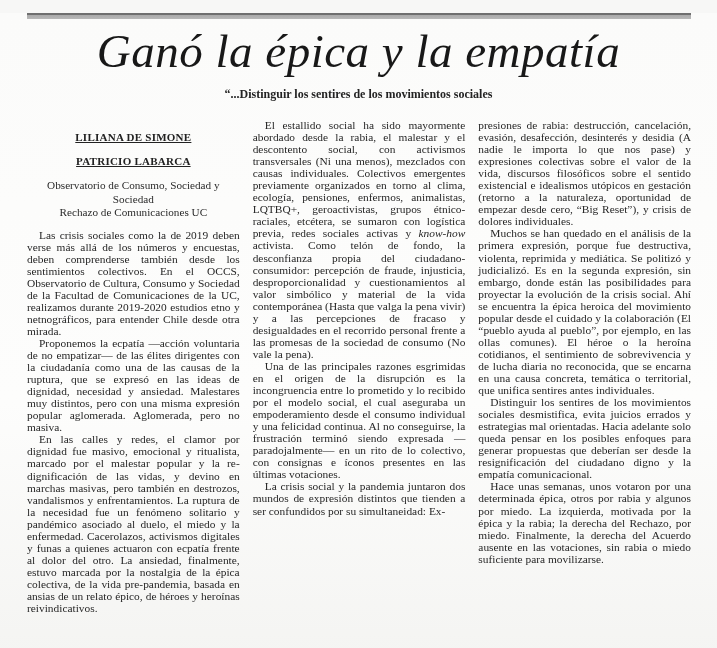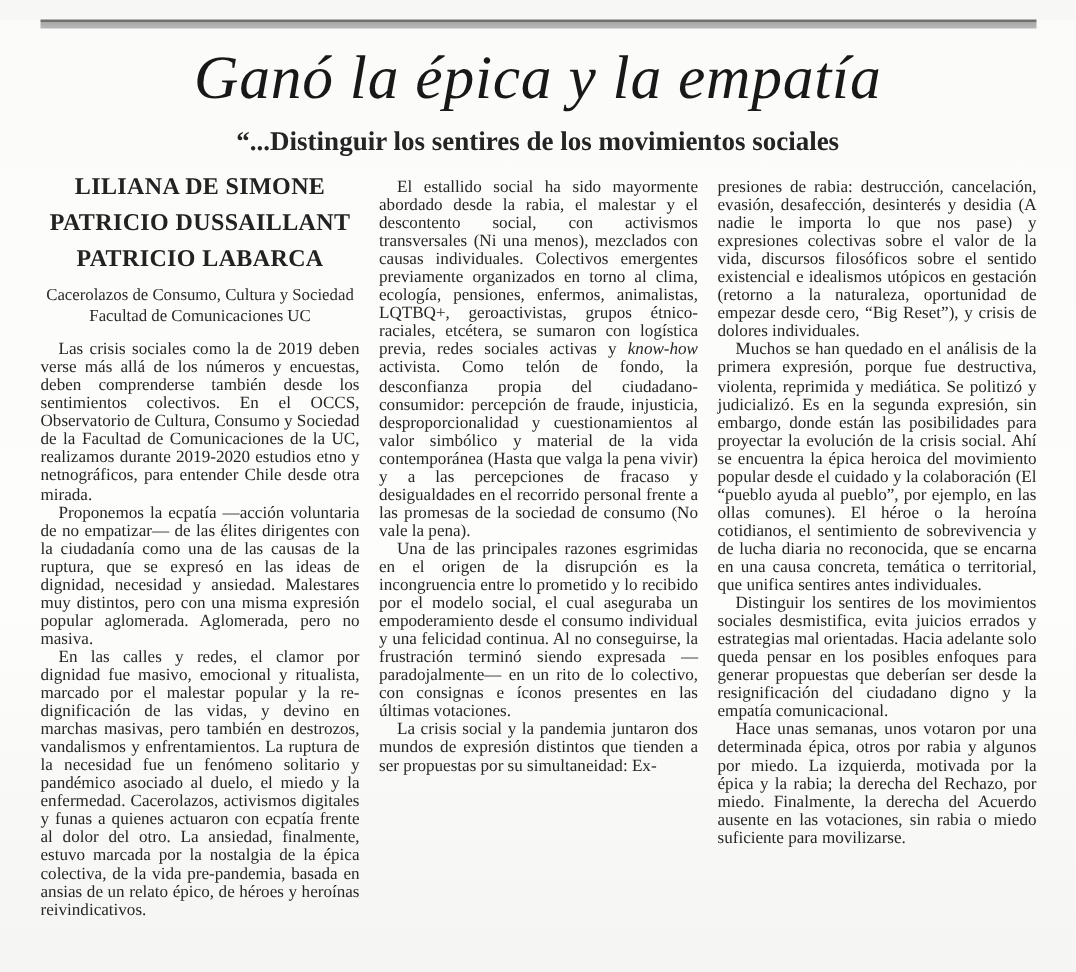--- a/index.html
+++ b/index.html
@@ -17,30 +17,30 @@
     box-sizing: border-box;
   }
   .top-rule {
     margin: 13px 26px 0 27px;
     height: 6px;
     background: linear-gradient(to bottom, #6f6f6f 0%, #6f6f6f 30%, #a9a9a9 30%, #b8b8b8 100%);
   }
   .headline {
     text-align: center;
     font-style: italic;
-    font-size: 41px;
+    font-size: 47px;
     line-height: 46px;
     margin-top: 9px;
     color: #181818;
     letter-spacing: 0.5px;
   }
   .deck {
     text-align: center;
     font-weight: bold;
-    font-size: 18px;
+    font-size: 12px;
     line-height: 23px;
     margin-top: 9px;
     color: #242424;
   }
   .columns {
     display: flex;
     gap: 13px;
     padding: 0 26px 0 27px;
     margin-top: 13px;
   }
@@ -49,24 +49,25 @@
     font-size: 11.4px;
     line-height: 12.05px;
     text-align: justify;
     color: #262626;
   }
   .col p { margin: 0; text-indent: 12px; }
   .col p.no-indent { text-indent: 0; }
   .byline { text-align: center; margin-bottom: 9px; }
   .author {
     display: block;
-    font-size: 16px;
+    font-size: 11px;
     font-weight: bold;
     letter-spacing: 0.25px;
-    margin: 0 0 12px 0;
+    text-decoration: underline;
+    margin: 12px 0 12px 0;
     color: #222;
   }
   .affil {
     display: block;
     font-size: 11.2px;
     line-height: 13.5px;
     color: #2a2a2a;
   }
 </style>
 </head>
@@ -80,34 +81,33 @@
 
   <div class="deck">
     <div>“...Distinguir los sentires de los movimientos sociales</div>
   </div>
 
   <div class="columns">
 
     <div class="col">
       <div class="byline">
         <span class="author">LILIANA DE SIMONE</span>
-        <span class="author">PATRICIO DUSSAILLANT</span>
         <span class="author">PATRICIO LABARCA</span>
-        <span class="affil">Cacerolazos de Consumo, Cultura y Sociedad</span>
-        <span class="affil">Facultad de Comunicaciones UC</span>
+        <span class="affil">Observatorio de Consumo, Sociedad y Sociedad</span>
+        <span class="affil">Rechazo de Comunicaciones UC</span>
       </div>
       <p>Las crisis sociales como la de 2019 deben verse más allá de los números y encuestas, deben comprenderse también desde los sentimientos colectivos. En el OCCS, Observatorio de Cultura, Consumo y Sociedad de la Facultad de Comunicaciones de la UC, realizamos durante 2019-2020 estudios etno y netnográficos, para entender Chile desde otra mirada.</p>
       <p>Proponemos la ecpatía —acción voluntaria de no empatizar— de las élites dirigentes con la ciudadanía como una de las causas de la ruptura, que se expresó en las ideas de dignidad, necesidad y ansiedad. Malestares muy distintos, pero con una misma expresión popular aglomerada. Aglomerada, pero no masiva.</p>
       <p>En las calles y redes, el clamor por dignidad fue masivo, emocional y ritualista, marcado por el malestar popular y la re-dignificación de las vidas, y devino en marchas masivas, pero también en destrozos, vandalismos y enfrentamientos. La ruptura de la necesidad fue un fenómeno solitario y pandémico asociado al duelo, el miedo y la enfermedad. Cacerolazos, activismos digitales y funas a quienes actuaron con ecpatía frente al dolor del otro. La ansiedad, finalmente, estuvo marcada por la nostalgia de la épica colectiva, de la vida pre-pandemia, basada en ansias de un relato épico, de héroes y heroínas reivindicativos.</p>
     </div>
 
     <div class="col">
       <p>El estallido social ha sido mayormente abordado desde la rabia, el malestar y el descontento social, con activismos transversales (Ni una menos), mezclados con causas individuales. Colectivos emergentes previamente organizados en torno al clima, ecología, pensiones, enfermos, animalistas, LQTBQ+, geroactivistas, grupos étnico-raciales, etcétera, se sumaron con logística previa, redes sociales activas y <i>know-how</i> activista. Como telón de fondo, la desconfianza propia del ciudadano-consumidor: percepción de fraude, injusticia, desproporcionalidad y cuestionamientos al valor simbólico y material de la vida contemporánea (Hasta que valga la pena vivir) y a las percepciones de fracaso y desigualdades en el recorrido personal frente a las promesas de la sociedad de consumo (No vale la pena).</p>
       <p>Una de las principales razones esgrimidas en el origen de la disrupción es la incongruencia entre lo prometido y lo recibido por el modelo social, el cual aseguraba un empoderamiento desde el consumo individual y una felicidad continua. Al no conseguirse, la frustración terminó siendo expresada —paradojalmente— en un rito de lo colectivo, con consignas e íconos presentes en las últimas votaciones.</p>
-      <p>La crisis social y la pandemia juntaron dos mundos de expresión distintos que tienden a ser propuestas por su simultaneidad: Ex-</p>
+      <p>La crisis social y la pandemia juntaron dos mundos de expresión distintos que tienden a ser confundidos por su simultaneidad: Ex-</p>
     </div>
 
     <div class="col">
       <p class="no-indent">presiones de rabia: destrucción, cancelación, evasión, desafección, desinterés y desidia (A nadie le importa lo que nos pase) y expresiones colectivas sobre el valor de la vida, discursos filosóficos sobre el sentido existencial e idealismos utópicos en gestación (retorno a la naturaleza, oportunidad de empezar desde cero, “Big Reset”), y crisis de dolores individuales.</p>
       <p>Muchos se han quedado en el análisis de la primera expresión, porque fue destructiva, violenta, reprimida y mediática. Se politizó y judicializó. Es en la segunda expresión, sin embargo, donde están las posibilidades para proyectar la evolución de la crisis social. Ahí se encuentra la épica heroica del movimiento popular desde el cuidado y la colaboración (El “pueblo ayuda al pueblo”, por ejemplo, en las ollas comunes). El héroe o la heroína cotidianos, el sentimiento de sobrevivencia y de lucha diaria no reconocida, que se encarna en una causa concreta, temática o territorial, que unifica sentires antes individuales.</p>
       <p>Distinguir los sentires de los movimientos sociales desmistifica, evita juicios errados y estrategias mal orientadas. Hacia adelante solo queda pensar en los posibles enfoques para generar propuestas que deberían ser desde la resignificación del ciudadano digno y la empatía comunicacional.</p>
       <p>Hace unas semanas, unos votaron por una determinada épica, otros por rabia y algunos por miedo. La izquierda, motivada por la épica y la rabia; la derecha del Rechazo, por miedo. Finalmente, la derecha del Acuerdo ausente en las votaciones, sin rabia o miedo suficiente para movilizarse.</p>
     </div>
 
   </div>

